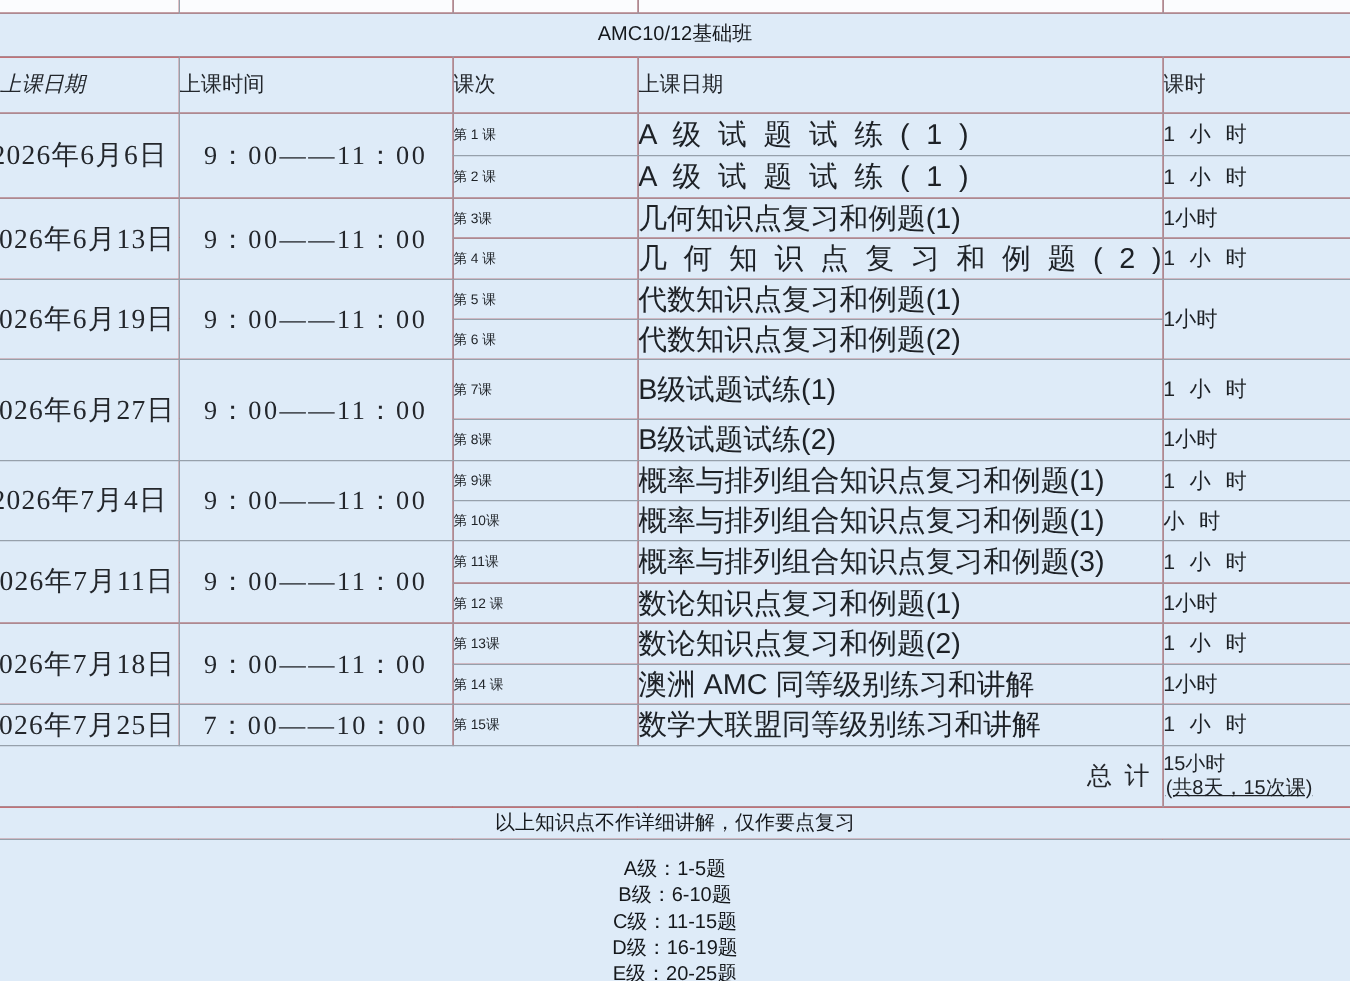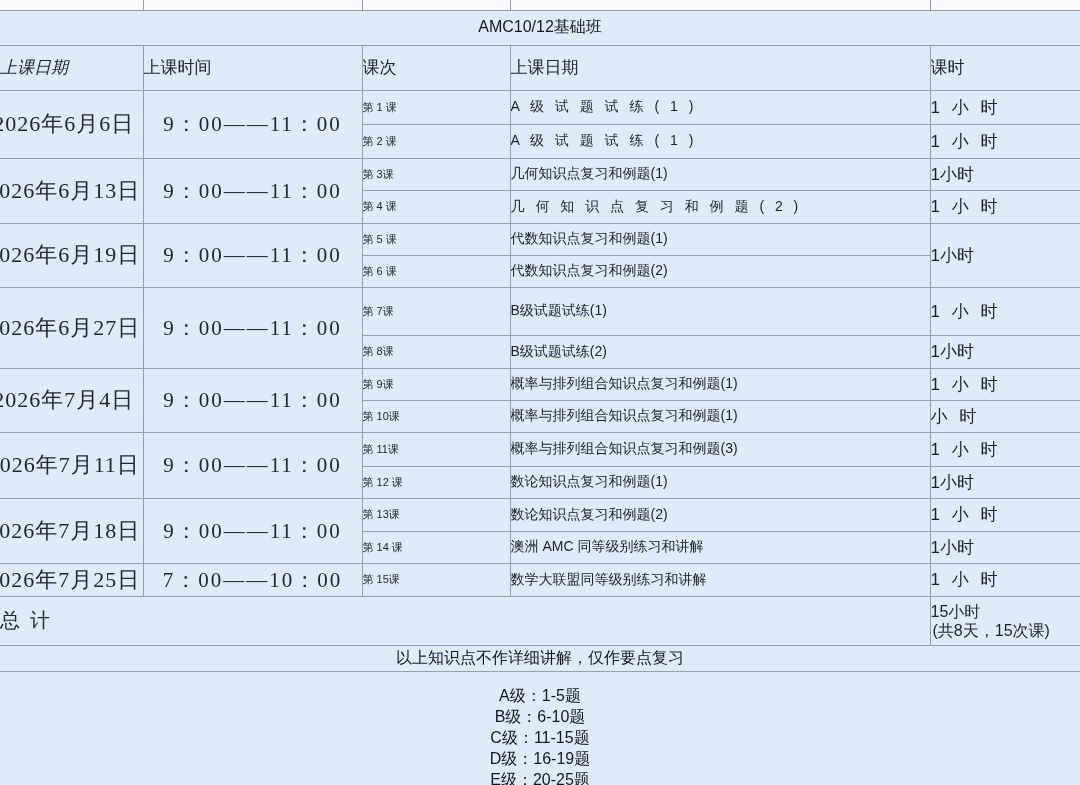--- a/index.html
+++ b/index.html
@@ -19,27 +19,27 @@
 
   .date-cell,.time-cell{overflow:visible;}
   .serif{font-family:"Liberation Serif","DejaVu Serif",serif;}
   .dflex{display:flex;justify-content:center;align-items:center;height:100%;
          margin-left:-15px;width:calc(100% + 15px);}
   .dflex span{white-space:nowrap;font-size:22px;letter-spacing:1px;color:#23262b;}
   .tflex{display:flex;justify-content:center;align-items:center;height:100%;}
   .tflex span{white-space:nowrap;font-size:21px;letter-spacing:2px;color:#23262b;}
 
   .lesson{font-size:11px;padding-left:10px;white-space:nowrap;}
-  .content{font-size:14px;padding-left:10px;white-space:nowrap;}
+  .content{font-size:23px;padding-left:10px;white-space:nowrap;}
   .hours{font-size:17px;padding-left:10px;white-space:nowrap;}
   .wide{letter-spacing:3.5px;}
 
-  .total-label{text-align:left;font-size:20px;letter-spacing:10px;color:#23262b;}
+  .total-label{text-align:right;font-size:20px;letter-spacing:10px;color:#23262b;}
   .total-hours{font-size:16px;line-height:19px;padding-left:8px;white-space:nowrap;}
-  .total-hours .l2{padding-left:2px;}
+  .total-hours .l2{padding-left:2px;text-decoration:underline;}
 
   .note-cell{text-align:center;font-size:16px;color:#15181c;font-family:Liberation Mono, monospace;}
   .levels-cell div{text-align:center;font-size:16px;line-height:21px;color:#15181c;}
   .levels-inner{display:flex;flex-direction:column;justify-content:center;height:100%;}
 </style>
 </head>
 <body>
 
 <div class="viewport">
 <table class="sched">

